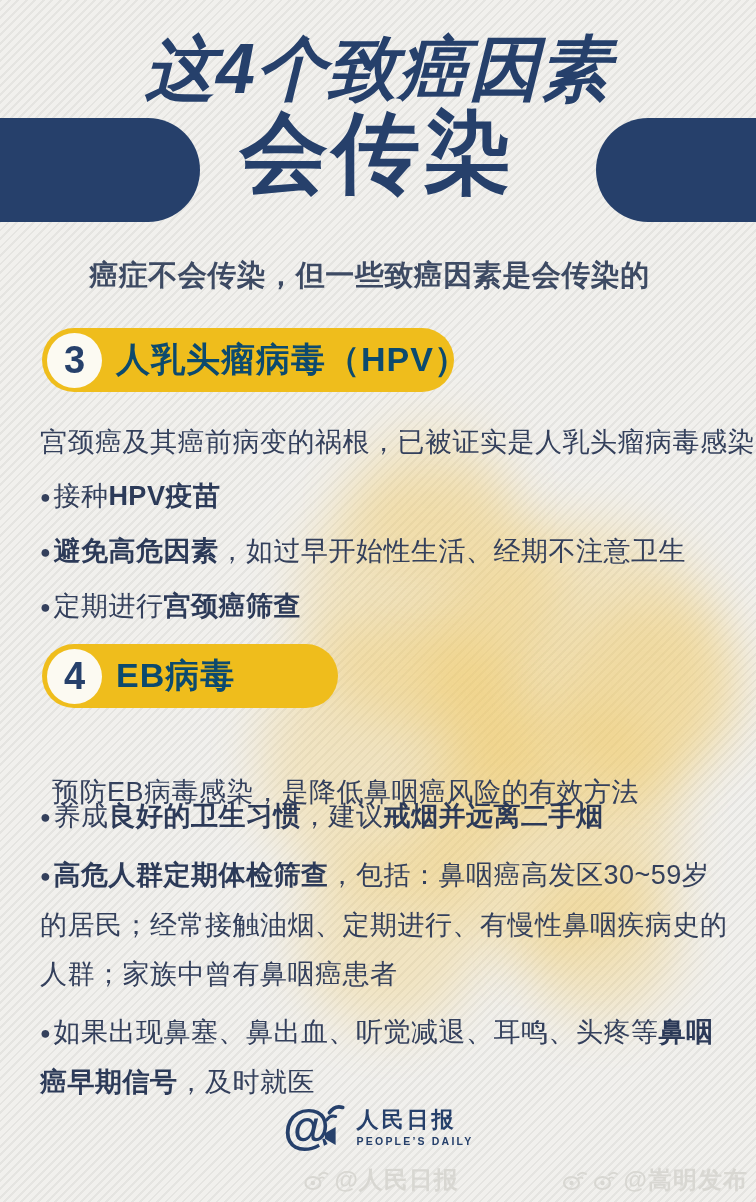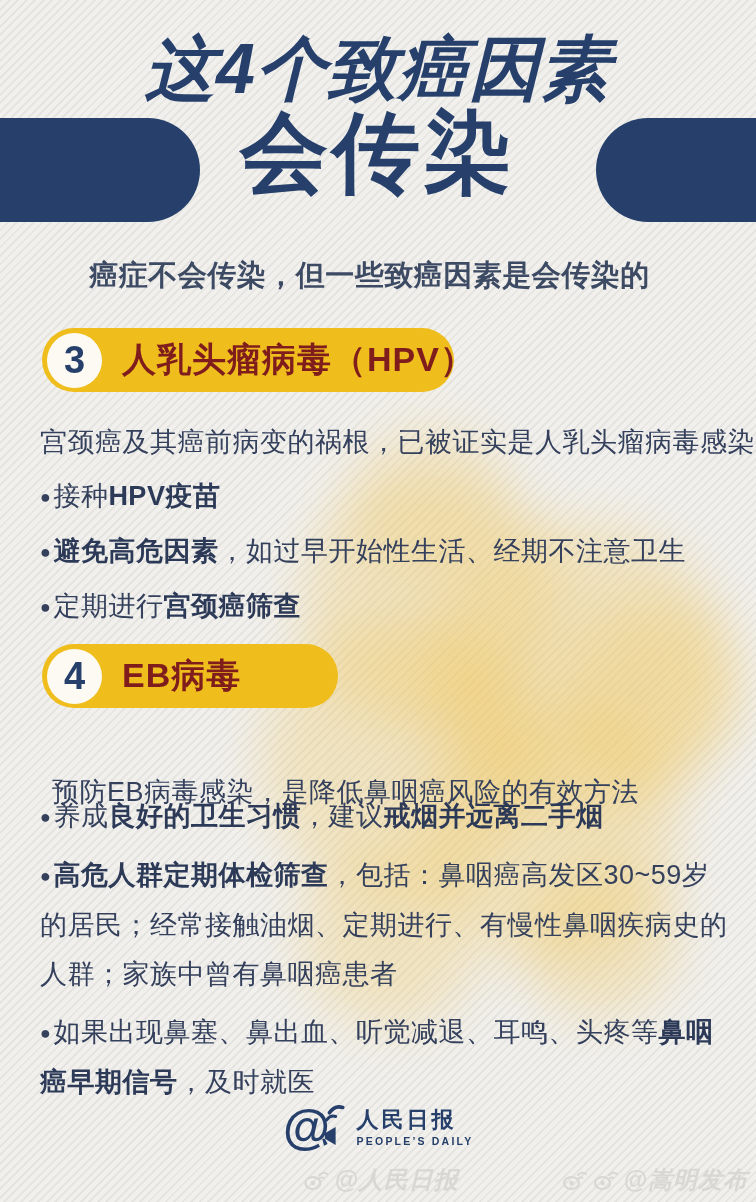--- a/index.html
+++ b/index.html
@@ -39,21 +39,21 @@
   .subtitle{position:absolute; top:256px; left:0; width:739px; text-align:center;
             font-size:29px; font-weight:700; color:#3D4A63; z-index:2; letter-spacing:.5px;}
 
   .pill{position:absolute; left:42px; height:64px; background:var(--yellow,#EFBD1C);
         border-radius:33px; display:flex; align-items:center; z-index:2;}
   .pill-3{top:328px; width:412px;}
   .pill-4{top:644px; width:296px;}
   .num-circle{width:55px; height:55px; border-radius:50%; background:var(--circle_bg,#FCFAF2);
         margin-left:5px; flex:0 0 auto; display:flex; align-items:center; justify-content:center;
         font-size:38px; font-weight:800; color:var(--navy,#26406B);}
-  .pill-label{font-size:34px; font-weight:700; color:#7f1d1d; margin-left:20px;
+  .pill-label{font-size:34px; font-weight:700; color:#0c4a6e; margin-left:14px;
         letter-spacing:1px; white-space:nowrap;}
 
   .intro{position:absolute; font-size:27px; color:var(--navy_text,#34405C);
          white-space:nowrap; z-index:2; letter-spacing:.5px;}
   .intro-3{top:424px; left:40px;}
   .intro-4{top:774px; left:52px;}
 
   .bullets{position:absolute; left:40px; width:705px; z-index:2;}
   .bullets-3{top:472px;}
   .bullets-4{top:792px;}
@@ -64,21 +64,21 @@
   .bullet .b{font-weight:800; color:#2C3A58;}
 
   .footer-logo{position:absolute; top:1098px; left:0; width:756px; z-index:2;
         display:flex; align-items:center; justify-content:center; gap:8px;
         color:var(--navy,#26406B);}
   .logo-cn{font-size:22px; font-weight:800; letter-spacing:3px; line-height:1;}
   .logo-en{font-size:10.5px; font-weight:700; letter-spacing:2.2px; margin-top:4px;}
 
   .wm{position:absolute; top:1164px; display:flex; align-items:center; gap:5px;
       color:var(--watermark,#D8D7D2); font-size:24px; font-weight:700; z-index:2;
-      letter-spacing:1px;font-style:italic;}
+      letter-spacing:1px;}
   .wm-center{left:50%; transform:translateX(-48%);}
   .wm-right{right:8px;}
 </style>
 </head>
 <body style="--navy: #26406B; --navy_text: #34405C; --yellow: #EFBD1C; --circle_bg: #FCFAF2; --bg: #F1F0ED; --stripe: #C9C9C5; --blob: #F0C452; --watermark: #D8D7D2;">
 
 <div class="poster">
 
   <div>
     <div class="blob b1"></div>

